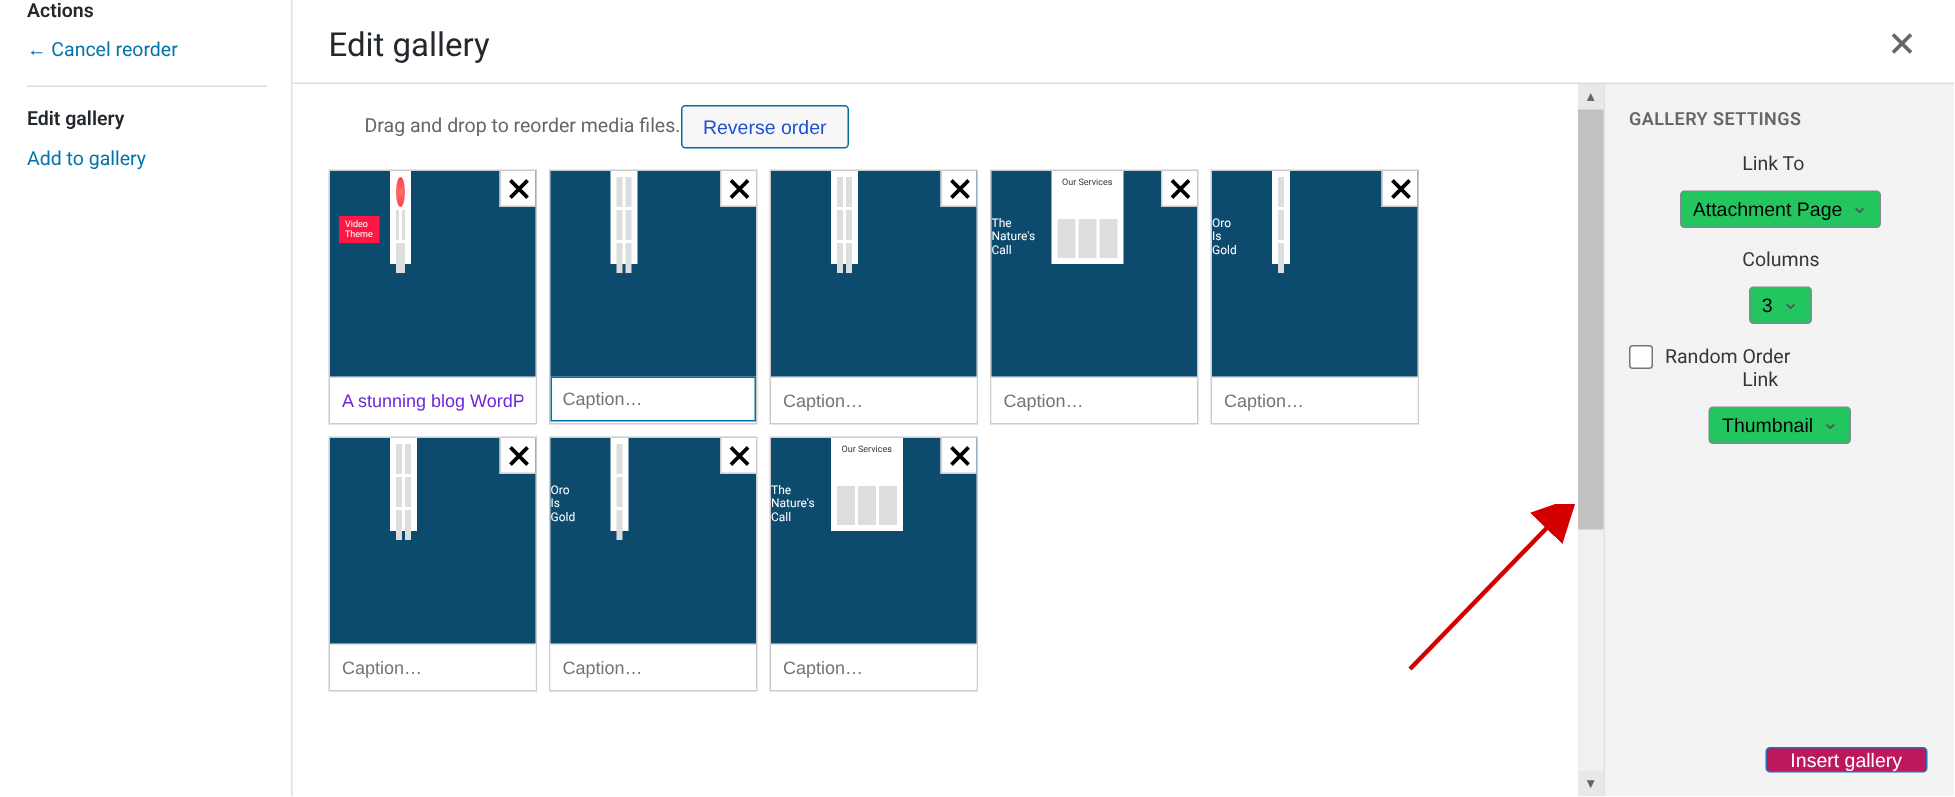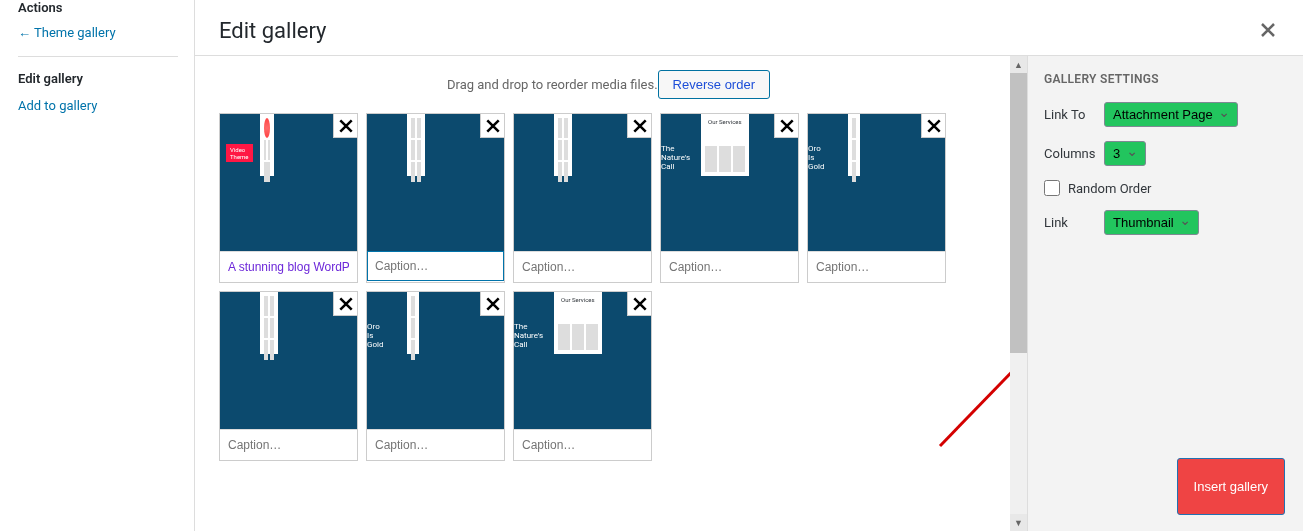--- a/index.html
+++ b/index.html
@@ -10,21 +10,21 @@
 .sidebar a { color: #0073aa; text-decoration: none; font-size: 13px; display: block; }
 .sidebar .active { color: #23282d; font-weight: 600; }
 .sidebar hr { border: none; border-top: 1px solid #ddd; margin: 16px 0 14px; }
 .sidebar .menu-item { margin-bottom: 12px; }
 
 .main { flex: 1; display: flex; flex-direction: column; position: relative; }
 .header { padding: 16px 24px 10px; border-bottom: 1px solid #ddd; display: flex; align-items: center; justify-content: space-between; }
 .header h1 { font-size: 22px; font-weight: 400; color: #23282d; }
 .close-x { color: #666; font-size: 18px; cursor: pointer; padding: 4px; }
 
-.sub-header { padding: 14px 24px; display: flex; justify-content: center; align-items: center; }
+.sub-header { padding: 14px 24px; display: flex; justify-content: flex-start; align-items: center; }
 .sub-header .hint { color: #666; font-size: 13px; }
 .btn-secondary { background: #f7f7f7; border: 1px solid #0071a1; color: #1d4ed8; padding: 6px 14px; font-size: 13px; border-radius: 3px; cursor: pointer; }
 
 .content { flex: 1; display: flex; overflow: hidden; }
 .gallery-area { flex: 1; padding: 0 12px 0 24px; overflow-y: auto; position: relative; }
 .gallery-grid { display: flex; flex-wrap: wrap; gap: 8px; }
 .tile { width: 139px; border: 1px solid #ccc; background: #fff; position: relative; }
 .thumb { width: 137px; height: 137px; background: #0c4a6e; position: relative; display: flex; overflow: hidden; gap: 40px; }
 .remove-btn { position: absolute; top: 0; right: 0; width: 24px; height: 24px; background: #fff; border: 1px solid #ccc; border-top: none; border-right: none; display: flex; align-items: center; justify-content: center; cursor: pointer; z-index: 2; }
 .remove-btn svg { width: 16px; height: 16px; }
@@ -49,42 +49,42 @@
 .ads { position:absolute; top:12px; right:24px; color:#fff; font-size:8px; font-weight:bold; }
 .hero-text { position:absolute; top:40%; left:0; right:0; text-align:center; color:#fff; font-size:8px; }
 
 .scrollbar { width: 17px; background: #f0f0f0; position: relative; }
 .scroll-thumb { position: absolute; top: 0; width: 100%; height: 280px; background: #c1c1c1; }
 .scroll-arrow { width:17px; height:17px; background:#e8e8e8; display:flex; align-items:center; justify-content:center; font-size:9px; color:#666; cursor:pointer; }
 .scroll-arrow.up { position:absolute; top:0; }
 .scroll-arrow.down { position:absolute; bottom:0; }
 .scroll-track { position:absolute; top:17px; bottom:17px; width:100%; }
 
-.settings-panel { width: 276px; border-left: 1px solid #ddd; background: #f3f3f3; padding: 16px; }
+.settings-panel { width: 234px; border-left: 1px solid #ddd; background: #f3f3f3; padding: 16px; }
 .settings-panel h2 { font-size: 12px; font-weight: 600; color: #666; text-transform: uppercase; letter-spacing: 0.3px; margin-bottom: 16px; }
-.setting-row { display: flex; align-items: center; margin-bottom: 14px; gap: 10px; }
+.setting-row { display: flex; align-items: center; margin-bottom: 14px; gap: 10px; flex-direction: column; }
 .setting-row label { width: 50px; font-size: 13px; color: #32373c; }
 .setting-row select { border: 1px solid #7e8993; border-radius: 3px; padding: 4px 24px 4px 8px; font-size: 13px; background: #22c55e; appearance: none; position: relative; }
 .select-wrap { position: relative; display: inline-block; }
 .select-wrap::after { content: "⌄"; position: absolute; right: 8px; top: 2px; pointer-events: none; font-size: 14px; color: #555; }
-.check-row { display: flex; align-items: center; gap: 8px; margin-bottom: 14px; }
+.check-row { display: flex; align-items: center; gap: 8px; }
 .check-row input { width: 16px; height: 16px; border: 1px solid #7e8993; border-radius: 3px; }
 .check-row span { font-size: 13px; }
 
 .footer { position: absolute; bottom: 16px; right: 18px; }
-.btn-primary { background: #ef4444; border: 1px solid #2271b1; color: #fff; padding: 20px 16px; font-size: 13px; border-radius: 3px; cursor: pointer; }
+.btn-primary { background: #be185d; border: 1px solid #2271b1; color: #fff; padding: 0 16px; font-size: 13px; border-radius: 3px; cursor: pointer; }
 
 .arrow-annotation { position: absolute; top: 280px; left: 735px; width: 120px; height: 120px; pointer-events: none; z-index: 10; }
 </style>
 </head>
 <body>
 
 <div class="sidebar">
   <h3>Actions</h3>
-  <a href="#" class="menu-item">← Theme gallery</a>
+  <a href="#" class="menu-item">← Cancel reorder</a>
   <hr>
   <div class="menu-item active">Edit gallery</div>
   <a href="#" class="menu-item">Add to gallery</a>
 </div>
 
 <div class="main">
   <div class="header">
     <h1>Edit gallery</h1>
     <div class="close-x">
       <svg width="14" height="14" viewBox="0 0 14 14">

